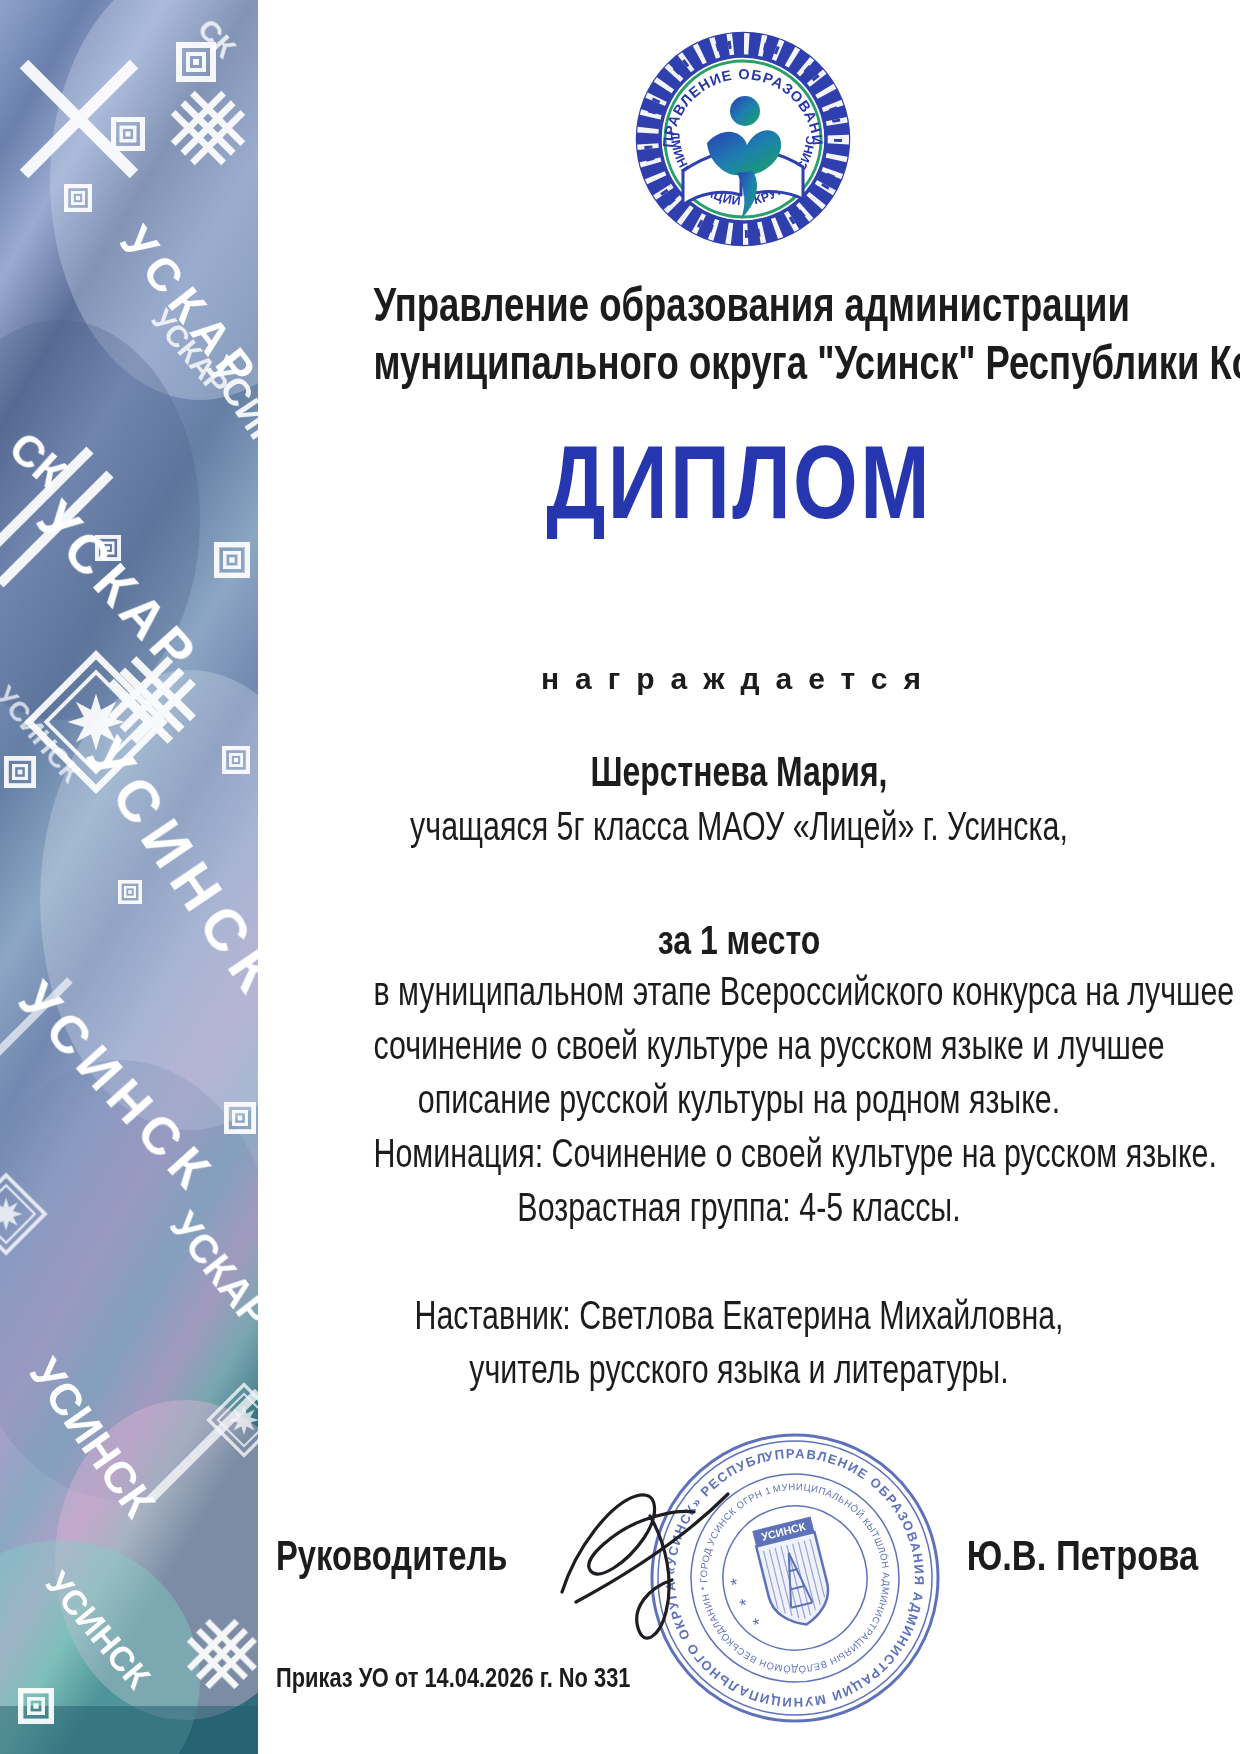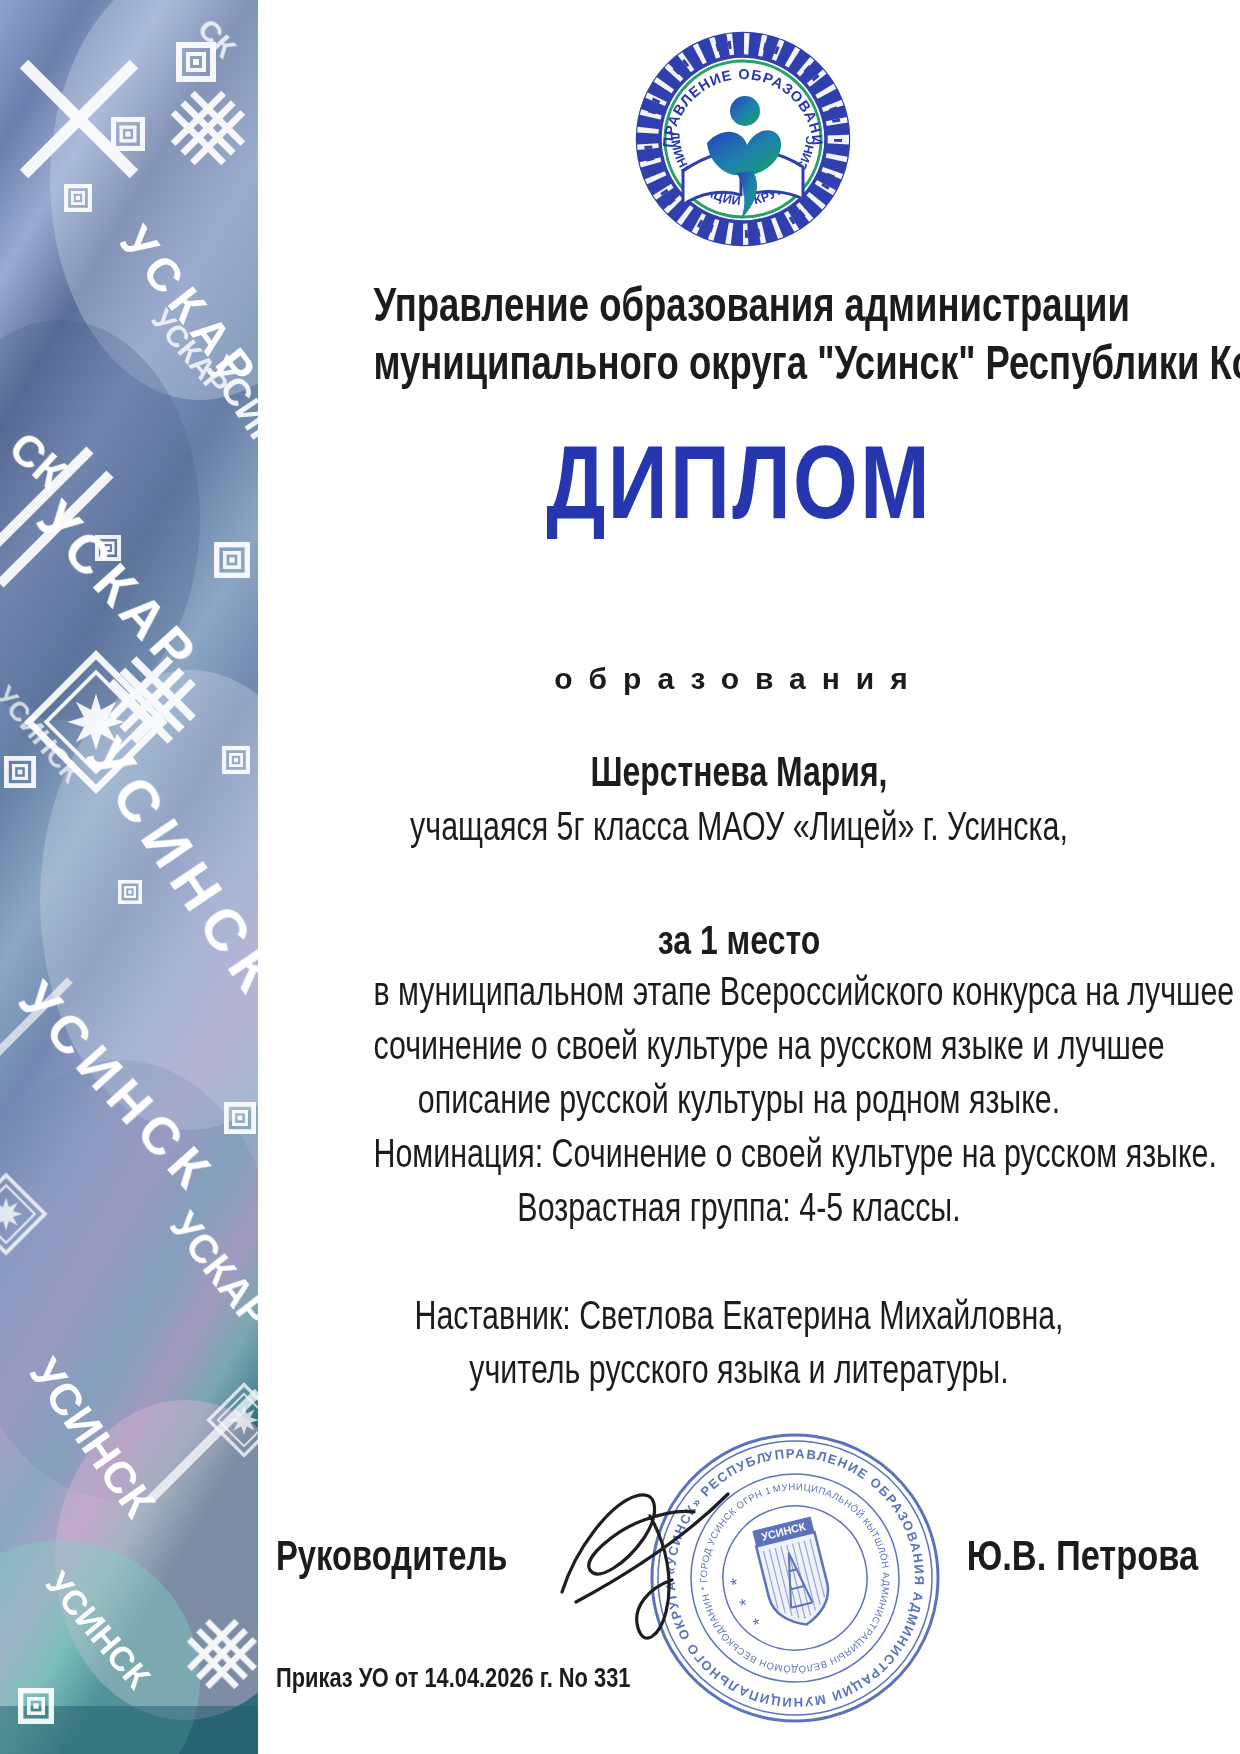--- a/index.html
+++ b/index.html
@@ -141,21 +141,21 @@
   </g>
 </svg>
 
 <div class="abs center cond org-title">
   <div>Управление образования администрации</div>
   <div>муниципального округа "Усинск" Республики Коми</div>
 </div>
 
 <div class="abs center cond80 diplom">ДИПЛОМ</div>
 
-<div class="abs center awarded">образования</div>
+<div class="abs center awarded">награждается</div>
 
 <div class="abs center cond name">Шерстнева Мария,</div>
 <div class="abs center cond desc">учащаяся 5г класса МАОУ «Лицей» г. Усинска,</div>
 
 <div class="abs center cond80 place">за 1 место</div>
 <div class="abs center cond award-block">
   <div>в муниципальном этапе Всероссийского конкурса на лучшее</div>
   <div>сочинение о своей культуре на русском языке и лучшее</div>
   <div>описание русской культуры на родном языке.</div>
   <div>Номинация: Сочинение о своей культуре на русском языке.</div>

